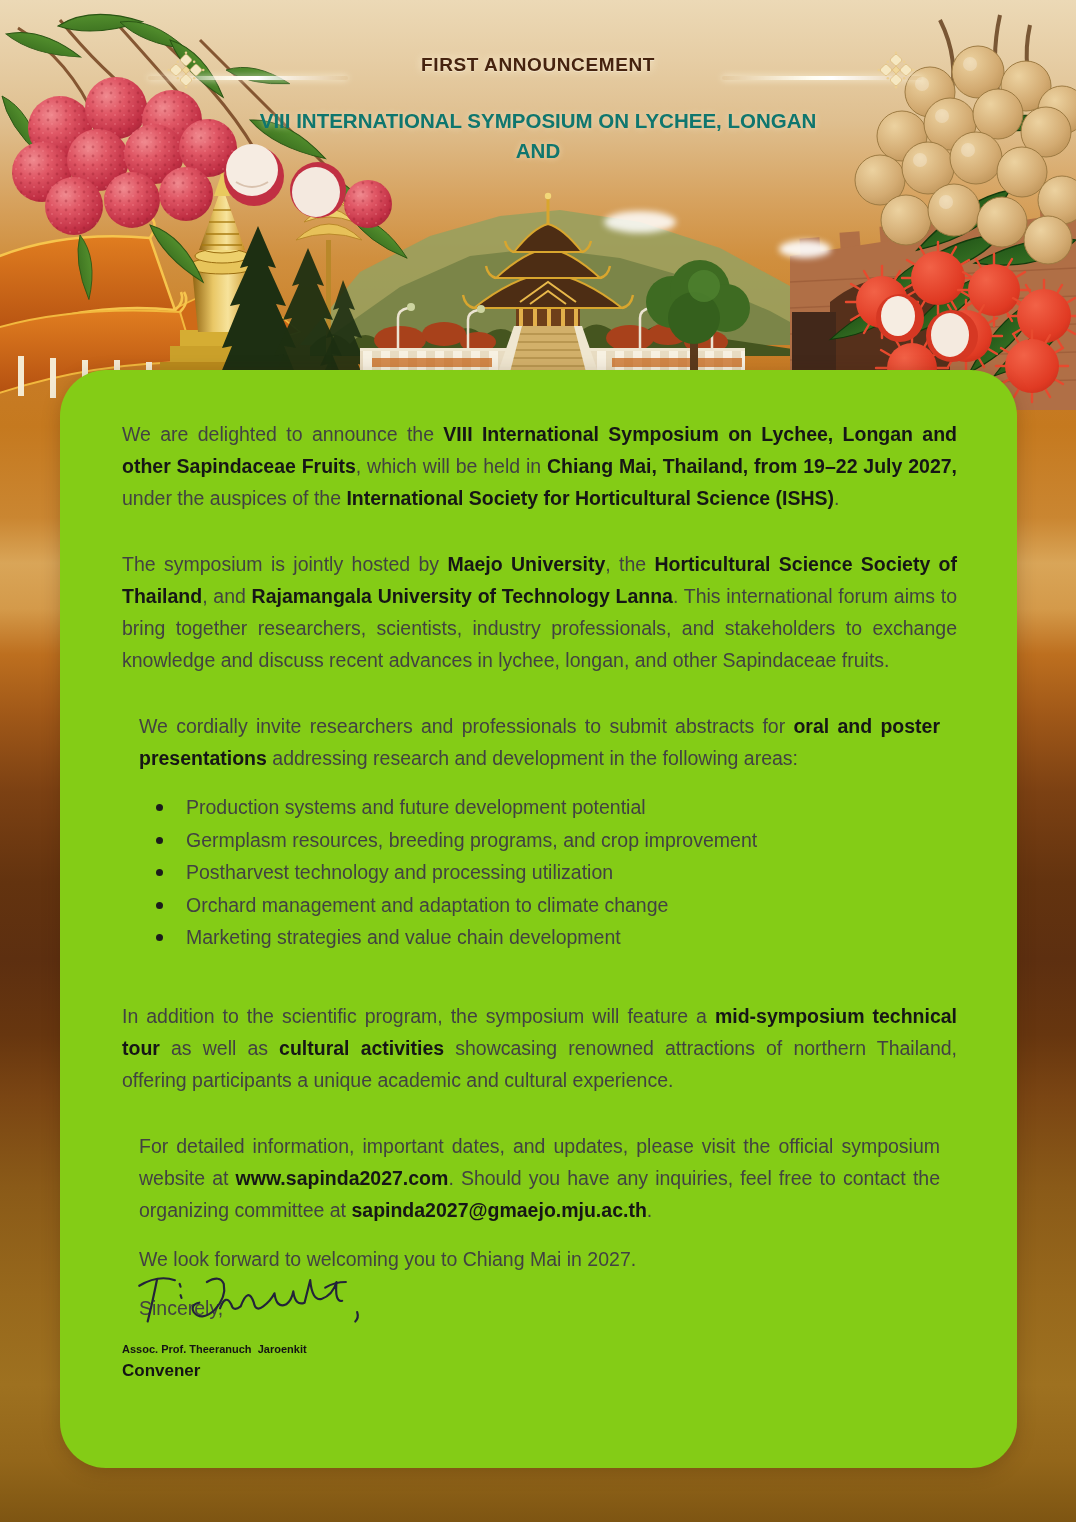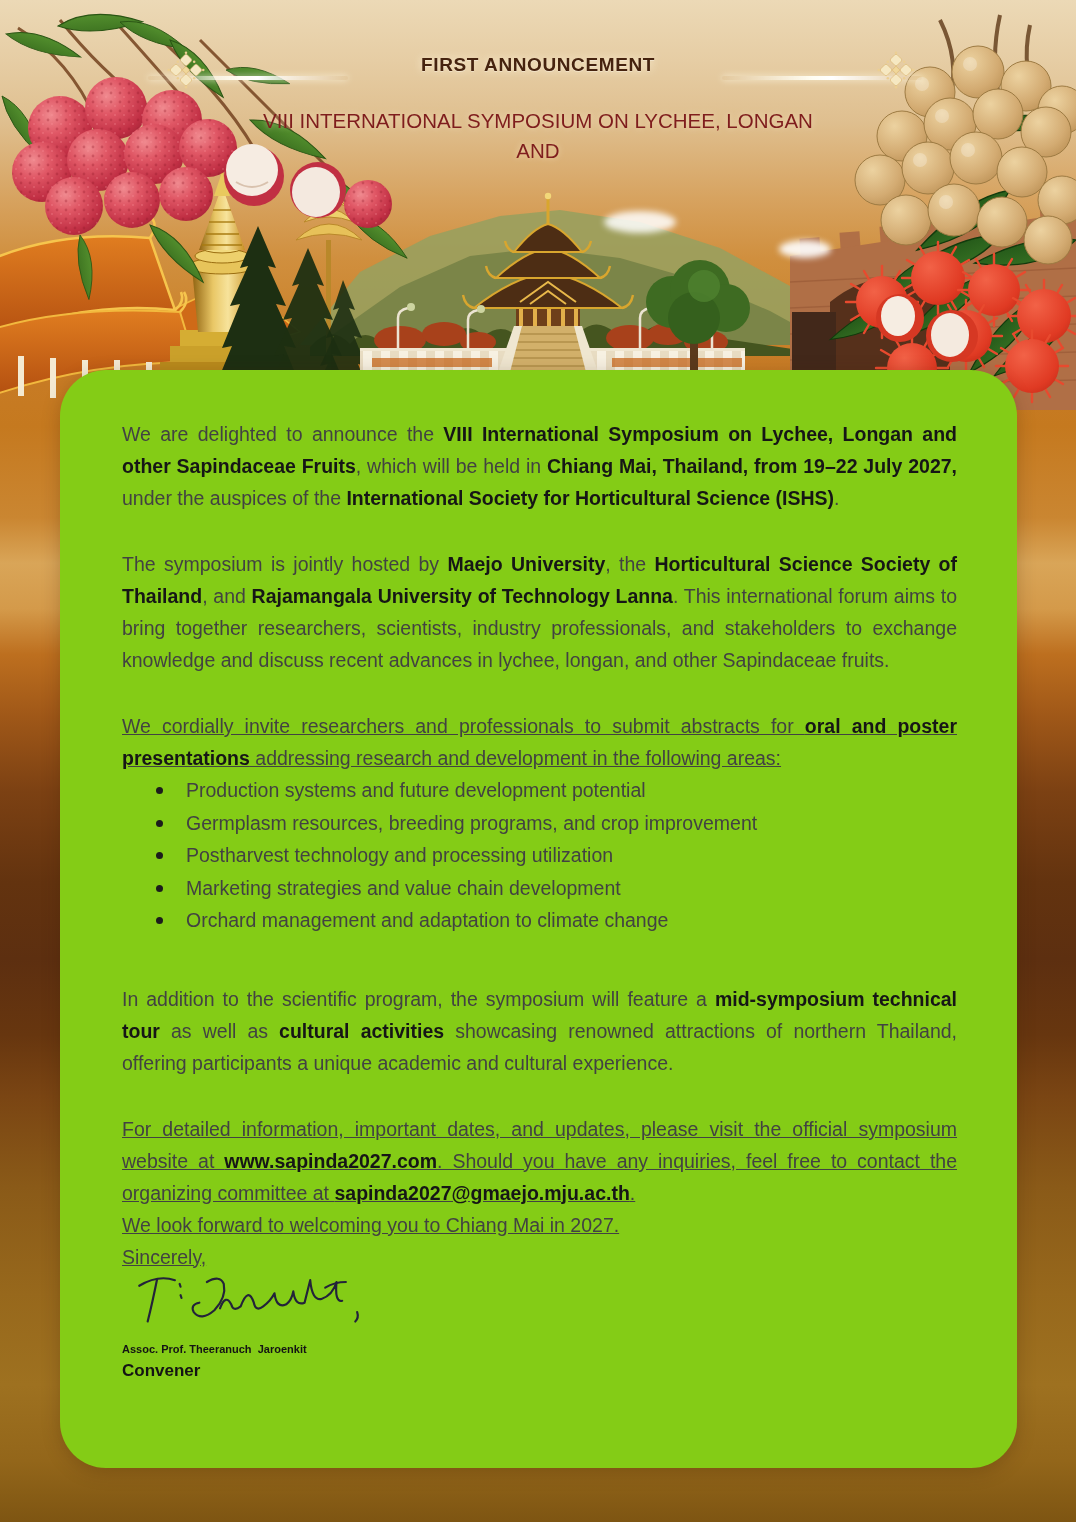--- a/index.html
+++ b/index.html
@@ -13,41 +13,41 @@
       #5d2f10 63%, #67360f 68%, #7a4513 72%, #8a5a18 78%, #97681c 85%,
       #9e7120 91%, #93661a 96%, #7e5512 100%);
   }
   .scene{position:absolute;left:0;top:0;width:1076px;height:410px;z-index:1;}
   
   .hdr{position:absolute;left:0;width:1076px;text-align:center;z-index:4;}
   .banner{
     top:54px;font-size:19px;font-weight:700;letter-spacing:.6px;color:#46230f;
     text-shadow:0 0 10px rgba(255,248,225,.9),0 1px 0 rgba(255,255,255,.35);
   }
-  .subtitle{top:106px;font-size:20.5px;font-weight:400;line-height:30px;color:#7f1d1d;
+  .subtitle{top:106px;font-size:20.5px;font-weight:700;line-height:30px;color:#0f766e;
     text-shadow:0 0 6px rgba(255,244,214,.55);}
   .glowline{position:absolute;top:76px;height:4px;z-index:3;border-radius:2px;
     background:linear-gradient(90deg,rgba(255,255,255,0),#fffdf2 45%,#ffffff 55%,rgba(255,255,255,0));
     box-shadow:0 0 7px rgba(255,250,230,.8);}
   .glowline.left{left:148px;width:200px;}
   .glowline.right{left:722px;width:200px;}
   .ornament{position:absolute;top:50px;width:40px;height:40px;z-index:4;}
   .ornament.left{left:166px;}
   .ornament.right{left:876px;}
   
   .card{
     position:absolute;left:60px;top:370px;width:957px;height:1098px;z-index:5;
     background:#84cc16;border-radius:46px;box-shadow:0 4px 18px rgba(60,30,5,.25);
   }
   .letter{
     position:absolute;left:62px;right:60px;top:48px;bottom:0;
     color:#424242;font-size:19.5px;
   }
   .para{margin:0 0 34px;line-height:32px;text-align:justify;}
-  .para.tight{margin:0;text-decoration:underline;}
+  .para.tight{margin:17px;}
   .para b{color:#161616;font-weight:700;}
   ul.bullets{margin:0 0 46px;padding:0;list-style:none;}
   ul.bullets li{line-height:32.5px;padding-left:64px;position:relative;text-align:left;}
   ul.bullets li::before{
     content:"";position:absolute;left:34px;top:13px;width:7px;height:7px;
     border-radius:50%;background:#1c1c1c;}
   .sigblock{margin-top:14px;}
   .sig-svg{display:block;margin-left:4px;}
   .sig-name{margin-top:10px;font-size:11px;font-weight:700;color:#141414;line-height:21px;white-space:pre-wrap;}
   .sig-role{font-size:17px;font-weight:700;color:#141414;line-height:21px;}
@@ -464,22 +464,22 @@
 
 <div class="card">
   <div class="letter" id="letter-body">
       <p class="para"><span>We are delighted to announce the </span><b>VIII International Symposium on Lychee, Longan and other Sapindaceae Fruits</b><span>, which will be held in </span><b>Chiang Mai, Thailand, from 19–22 July 2027,</b><span> under the auspices of the </span><b>International Society for Horticultural Science (ISHS)</b><span>.</span></p>
       <p class="para"><span>The symposium is jointly hosted by </span><b>Maejo University</b><span>, the </span><b>Horticultural Science Society of Thailand</b><span>, and </span><b>Rajamangala University of Technology Lanna</b><span>. This international forum aims to bring together researchers, scientists, industry professionals, and stakeholders to exchange knowledge and discuss recent advances in lychee, longan, and other Sapindaceae fruits.</span></p>
       <p class="para tight"><span>We cordially invite researchers and professionals to submit abstracts for </span><b>oral and poster presentations</b><span> addressing research and development in the following areas:</span></p>
       <ul class="bullets">
         <li>Production systems and future development potential</li>
         <li>Germplasm resources, breeding programs, and crop improvement</li>
         <li>Postharvest technology and processing utilization</li>
+        <li>Orchard management and adaptation to climate change</li>
         <li>Marketing strategies and value chain development</li>
-        <li>Orchard management and adaptation to climate change</li>
       </ul>
       <p class="para"><span>In addition to the scientific program, the symposium will feature a </span><b>mid-symposium technical tour</b><span> as well as </span><b>cultural activities</b><span> showcasing renowned attractions of northern Thailand, offering participants a unique academic and cultural experience.</span></p>
       <p class="para tight"><span>For detailed information, important dates, and updates, please visit the official symposium website at </span><b>www.sapinda2027.com</b><span>. Should you have any inquiries, feel free to contact the organizing committee at </span><b>sapinda2027@gmaejo.mju.ac.th</b><span>.</span></p>
       <p class="para tight"><span>We look forward to welcoming you to Chiang Mai in 2027.</span></p>
       <p class="para tight"><span>Sincerely,</span></p>
     </div>
   <div class="letter" style="top:auto;bottom:0;height:215px;">
     <div class="sigblock">
       <svg class="sig-svg" width="235" height="62" viewBox="0 0 250 66">
         <g fill="none" stroke="#23233a" stroke-width="2.3" stroke-linecap="round" stroke-linejoin="round">

